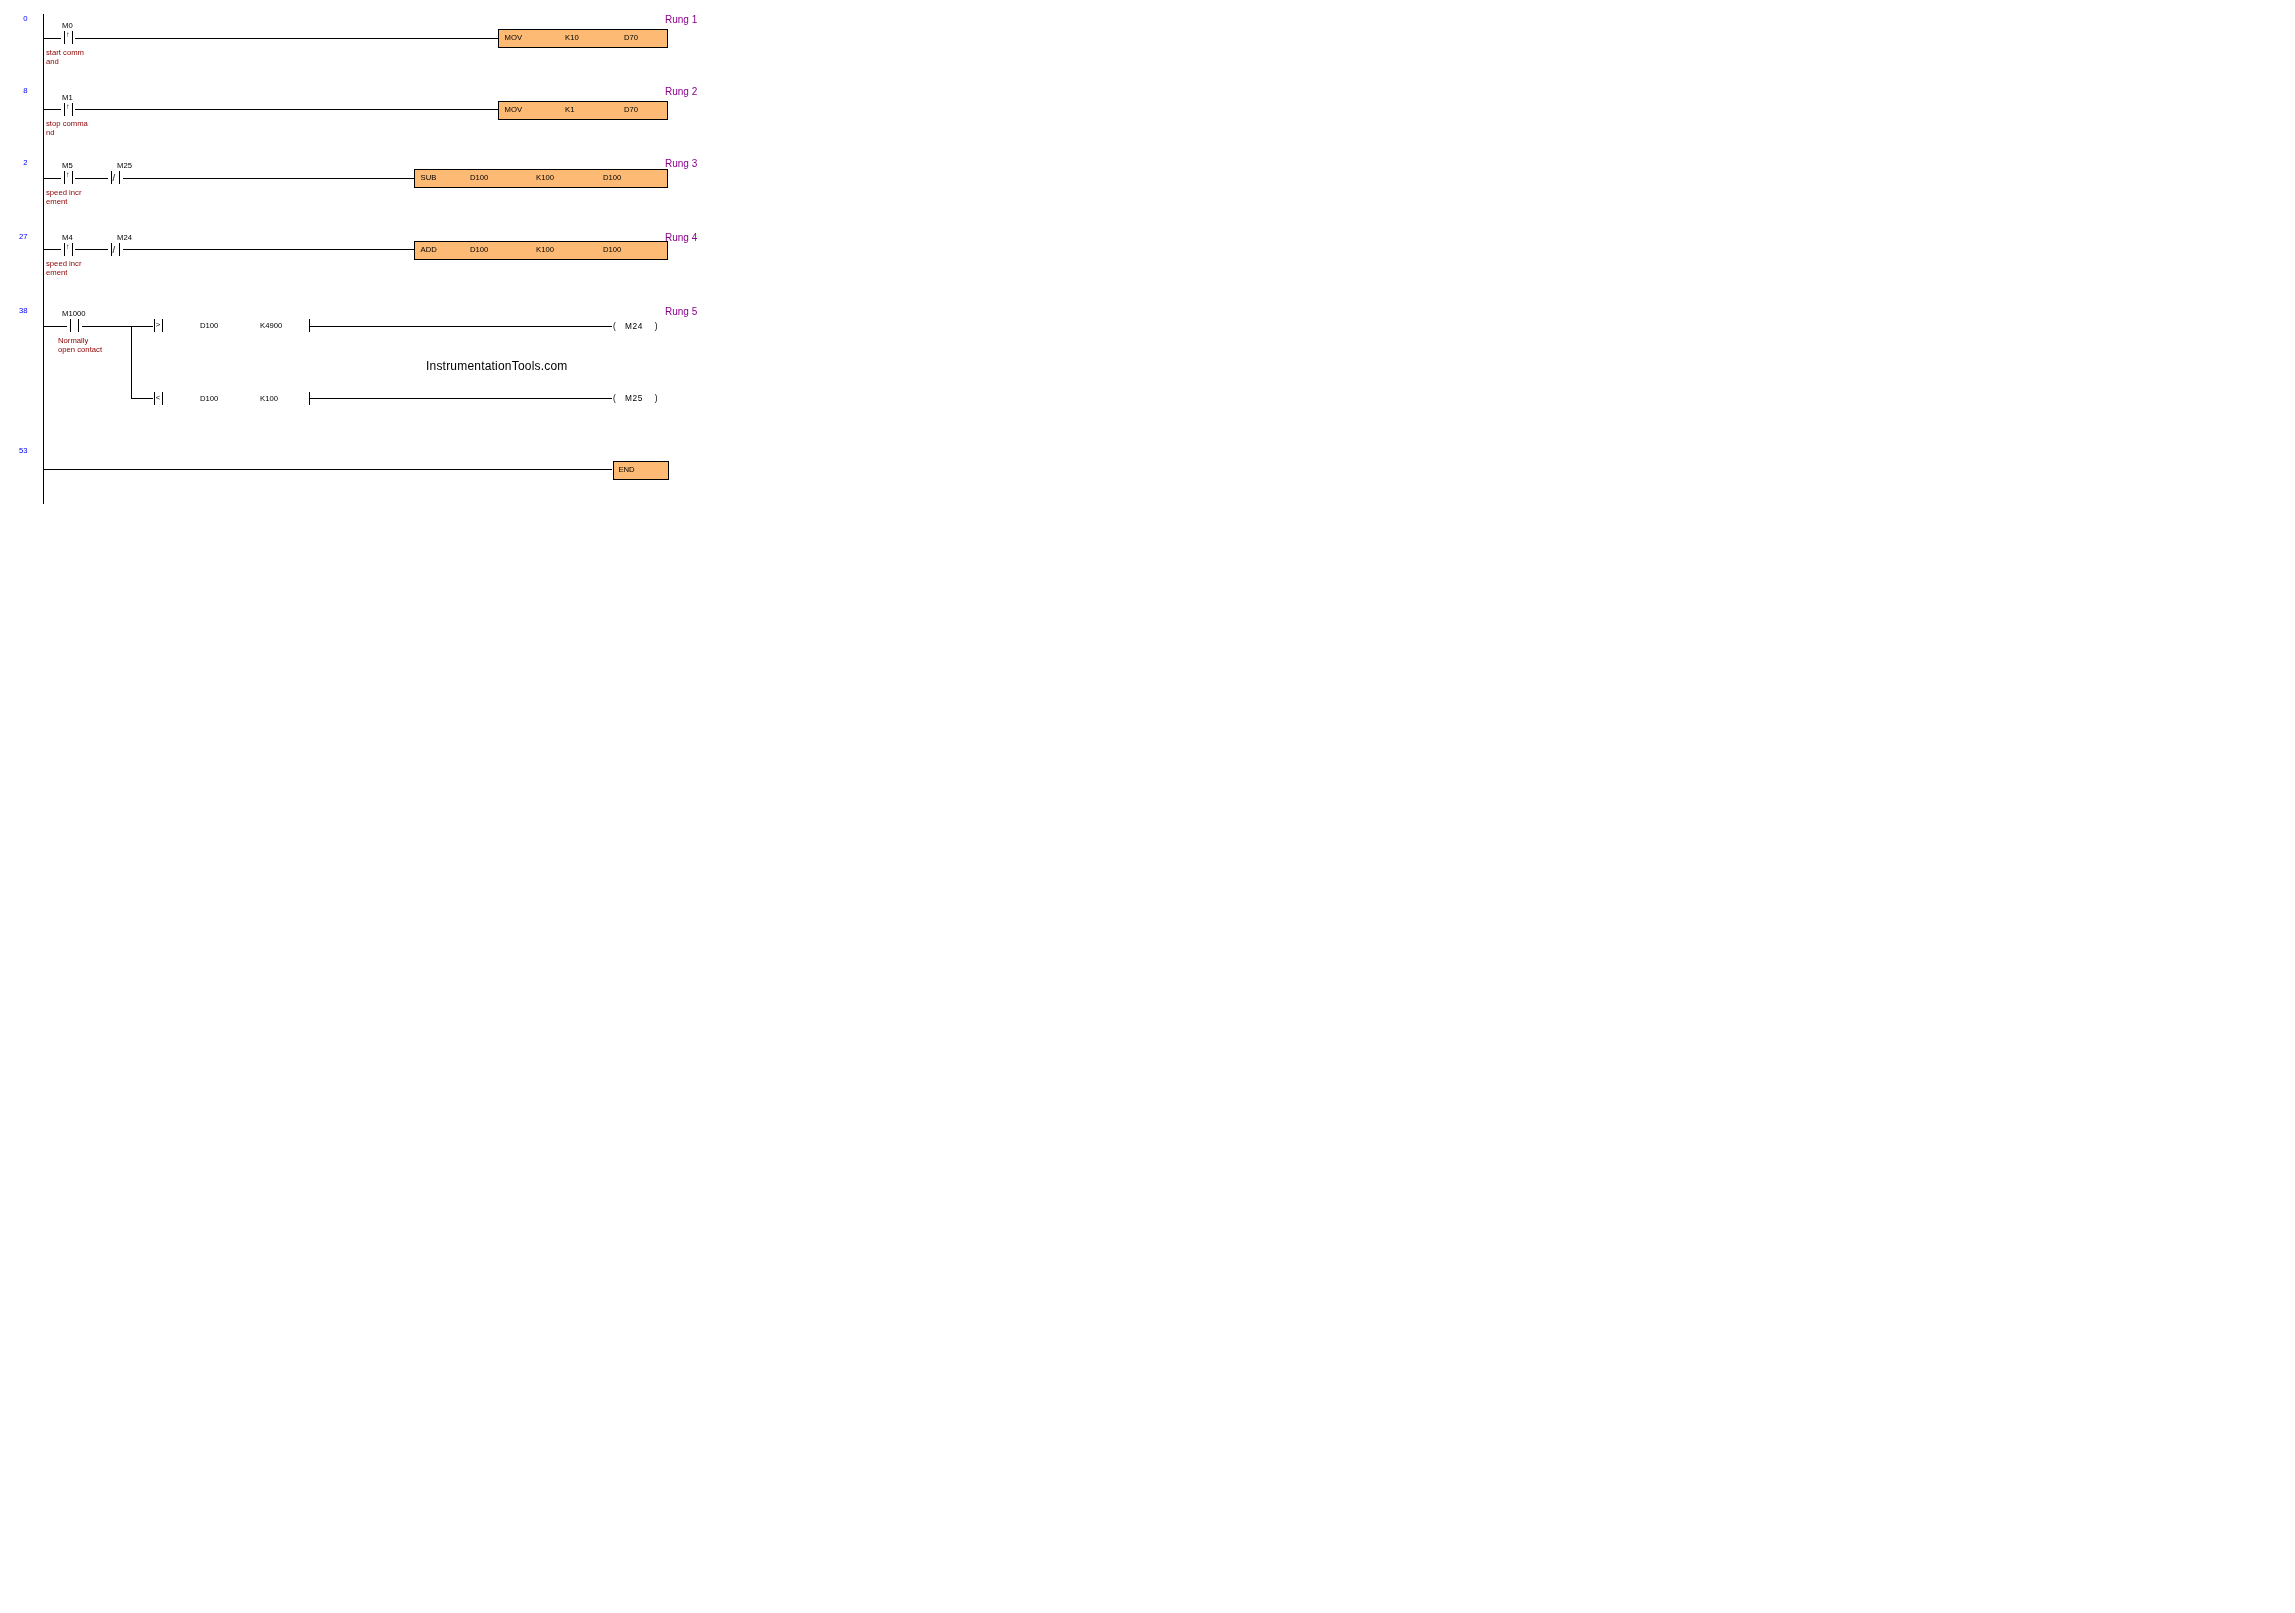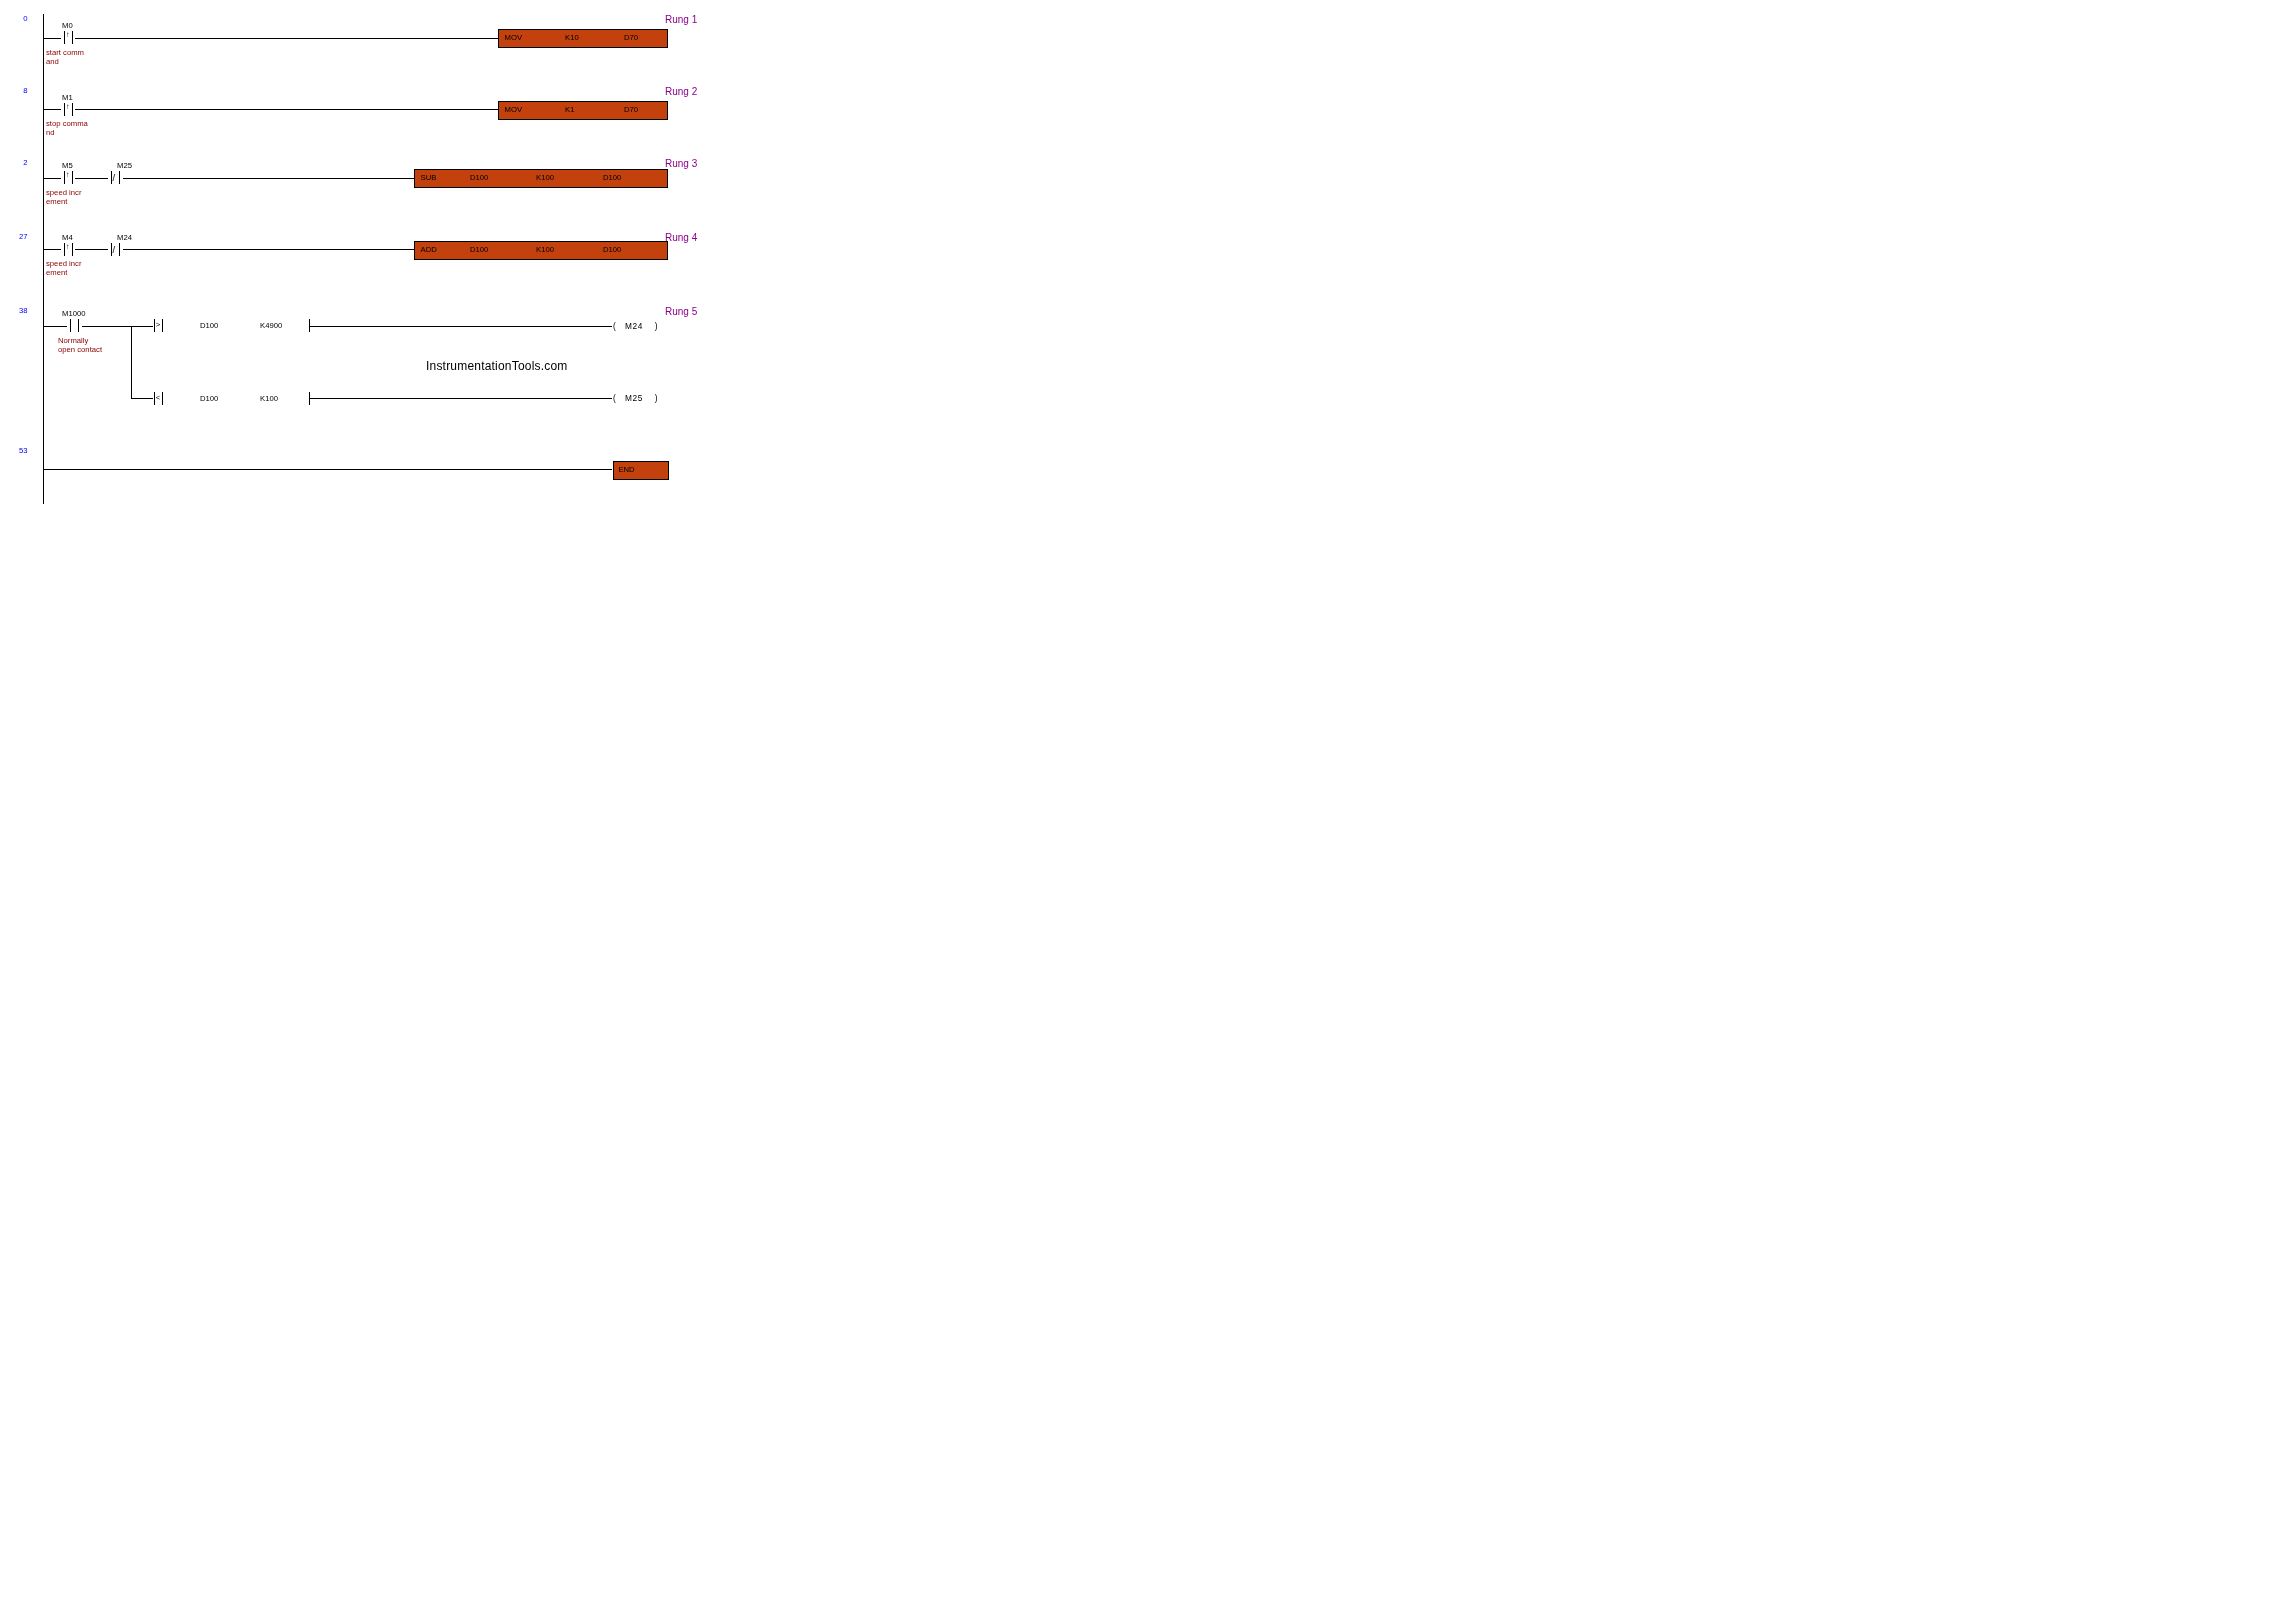--- a/index.html
+++ b/index.html
@@ -112,21 +112,21 @@
     left: 2.8px;
     top: 1.1px;
     font-size: 7.7px;
     color: #000;
   }
 
   
   .ibox {
     position: absolute;
     border: 0.6px solid #000;
-    background: #c2410c;
+    background: #fdba74;
     height: 16.6px;
     top: -8.3px; 
   }
   .ibox-cell {
     position: absolute;
     top: 3.3px;
     font-size: 7.7px;
     color: #000;
   }
 

